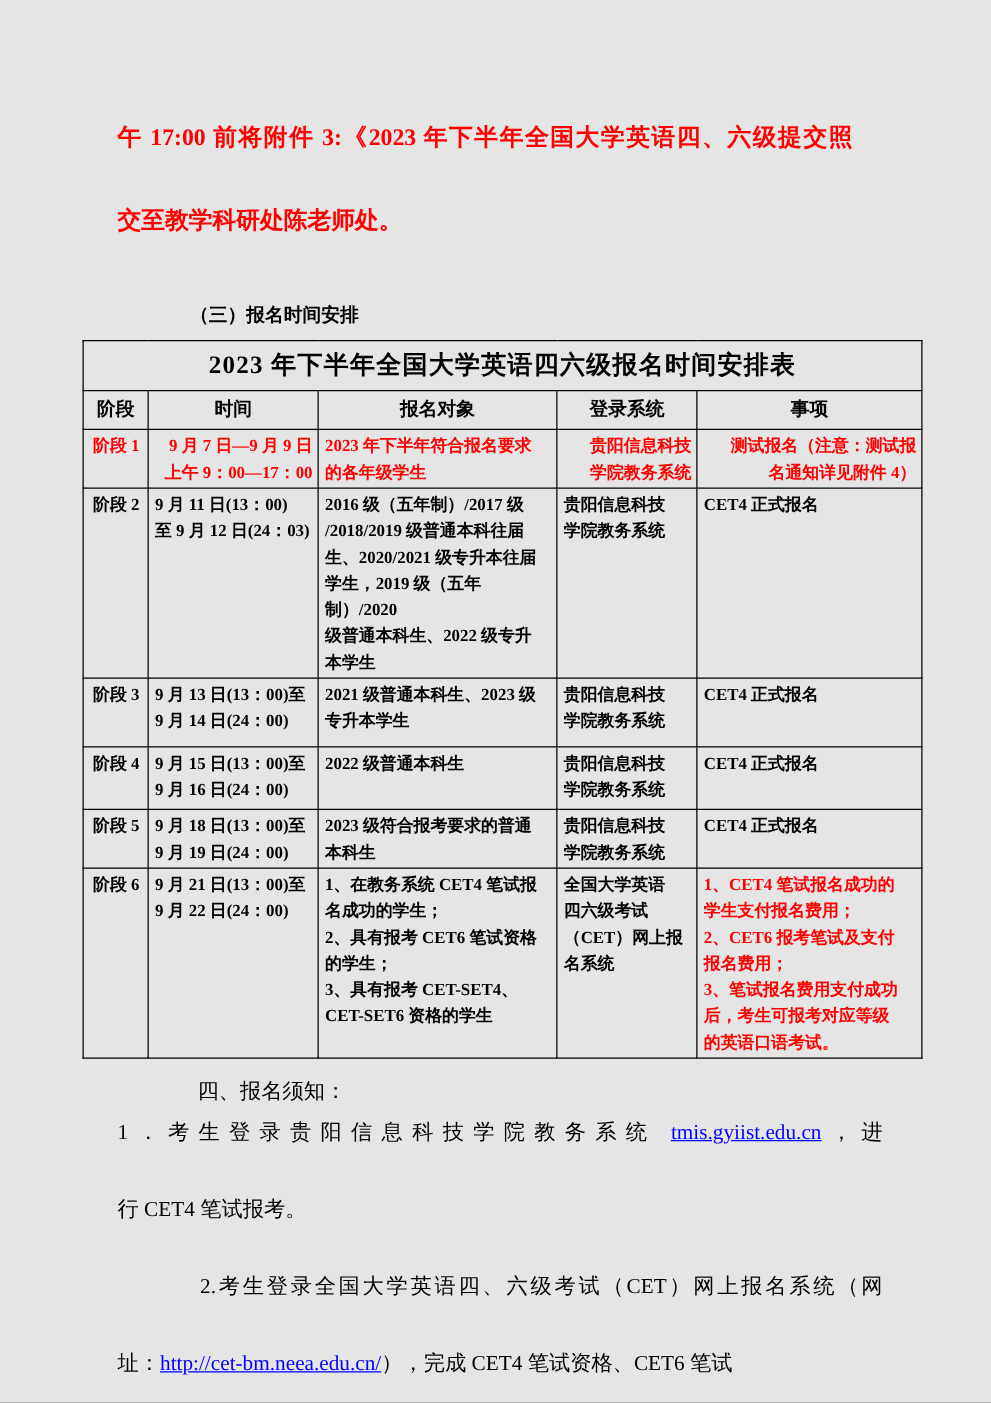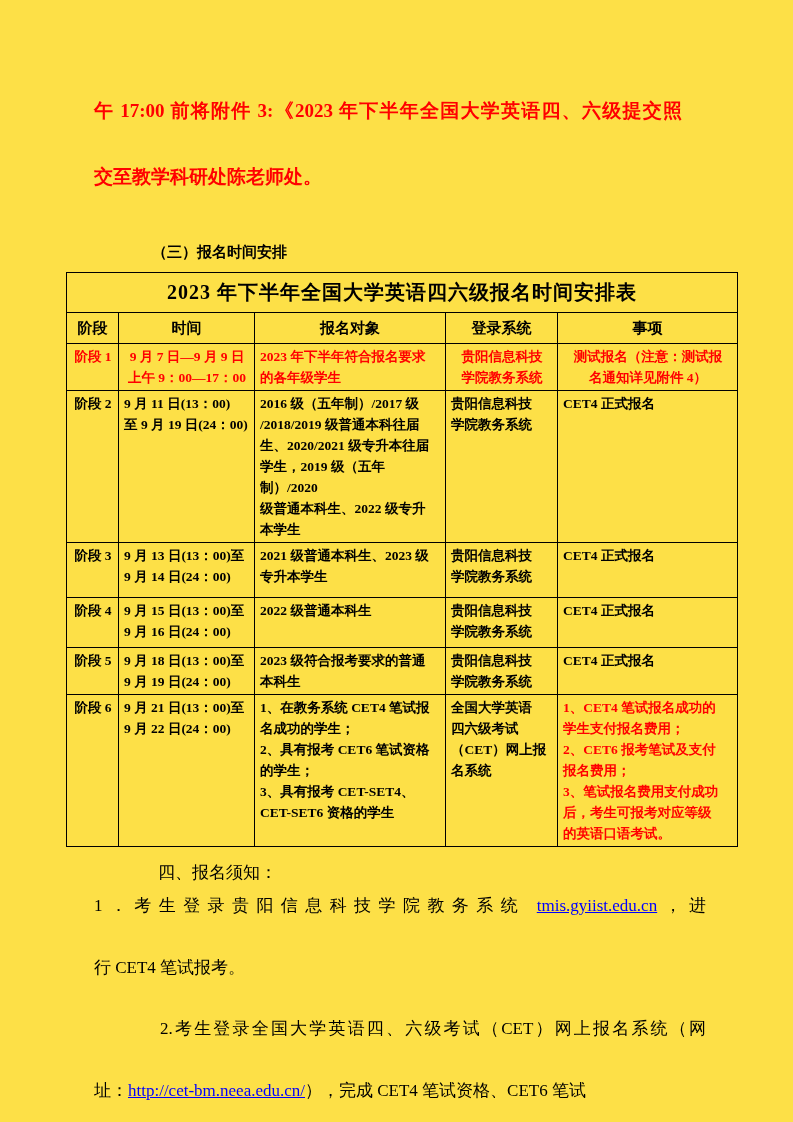--- a/index.html
+++ b/index.html
@@ -1,20 +1,20 @@
 <!DOCTYPE html>
 <html><head>
 <meta charset="utf-8">
 <style>
   html,body{margin:0;padding:0;background:#888;}
   .page{
     position:relative;
     width:793px;height:1122px;
     margin:0 auto;
-    background:#fde047;
+    background:#e5e5e5;
     overflow:hidden;
     font-family:"Liberation Serif", serif;
     color:#000;
   }
   
   .red-intro{
     position:absolute;left:94px;top:92px;width:588px;
     font-size:19px;line-height:38px;font-weight:bold;color:#FF0000;
   }
   .jline{text-align:justify;text-align-last:justify;}
@@ -46,21 +46,21 @@
     font-size:20px;letter-spacing:1px;
     white-space:normal;padding:2px;
   }
   tr.head-row th{
     text-align:center;vertical-align:middle;
     font-size:15px;white-space:normal;padding:2px;
   }
   td.stage{font-weight:normal;text-align:center;padding-top:4px;}
   tr.r1 td{color:#FF0000;}
   tr.r1 td.stage{font-weight:bold;}
-  tr.r1 td.time,tr.r1 td.system,tr.r1 td.matter{text-align:center;}
+  tr.r1 td.time,tr.r1 td.system,tr.r1 td.matter{text-align:right;}
   td.system{padding-left:8px;}
   td.matter{padding-left:10px;}
   td.red-cell{color:#FF0000;}
   
   .notes-heading{
     position:absolute;left:158px;top:861px;
     font-family:Liberation Mono, monospace;
     font-size:17px;font-weight:normal;color:#000;
   }
   .para{
@@ -109,21 +109,21 @@
         <td class="target">2023 年下半年符合报名要求
 的各年级学生</td>
         <td class="system">贵阳信息科技
 学院教务系统</td>
         <td class="matter">测试报名（注意：测试报
 名通知详见附件 4）</td>
       </tr>
       <tr style="height:134px">
         <td class="stage">阶段 2</td>
         <td class="time">9 月 11 日(13：00)
-至 9 月 19 日(24：00)</td>
+至 9 月 12 日(24：03)</td>
         <td class="target">2016 级（五年制）/2017 级
 /2018/2019 级普通本科往届
 生、2020/2021 级专升本往届
 学生，2019 级（五年制）/2020
 级普通本科生、2022 级专升
 本学生</td>
         <td class="system">贵阳信息科技
 学院教务系统</td>
         <td class="matter">CET4 正式报名</td>
       </tr>

